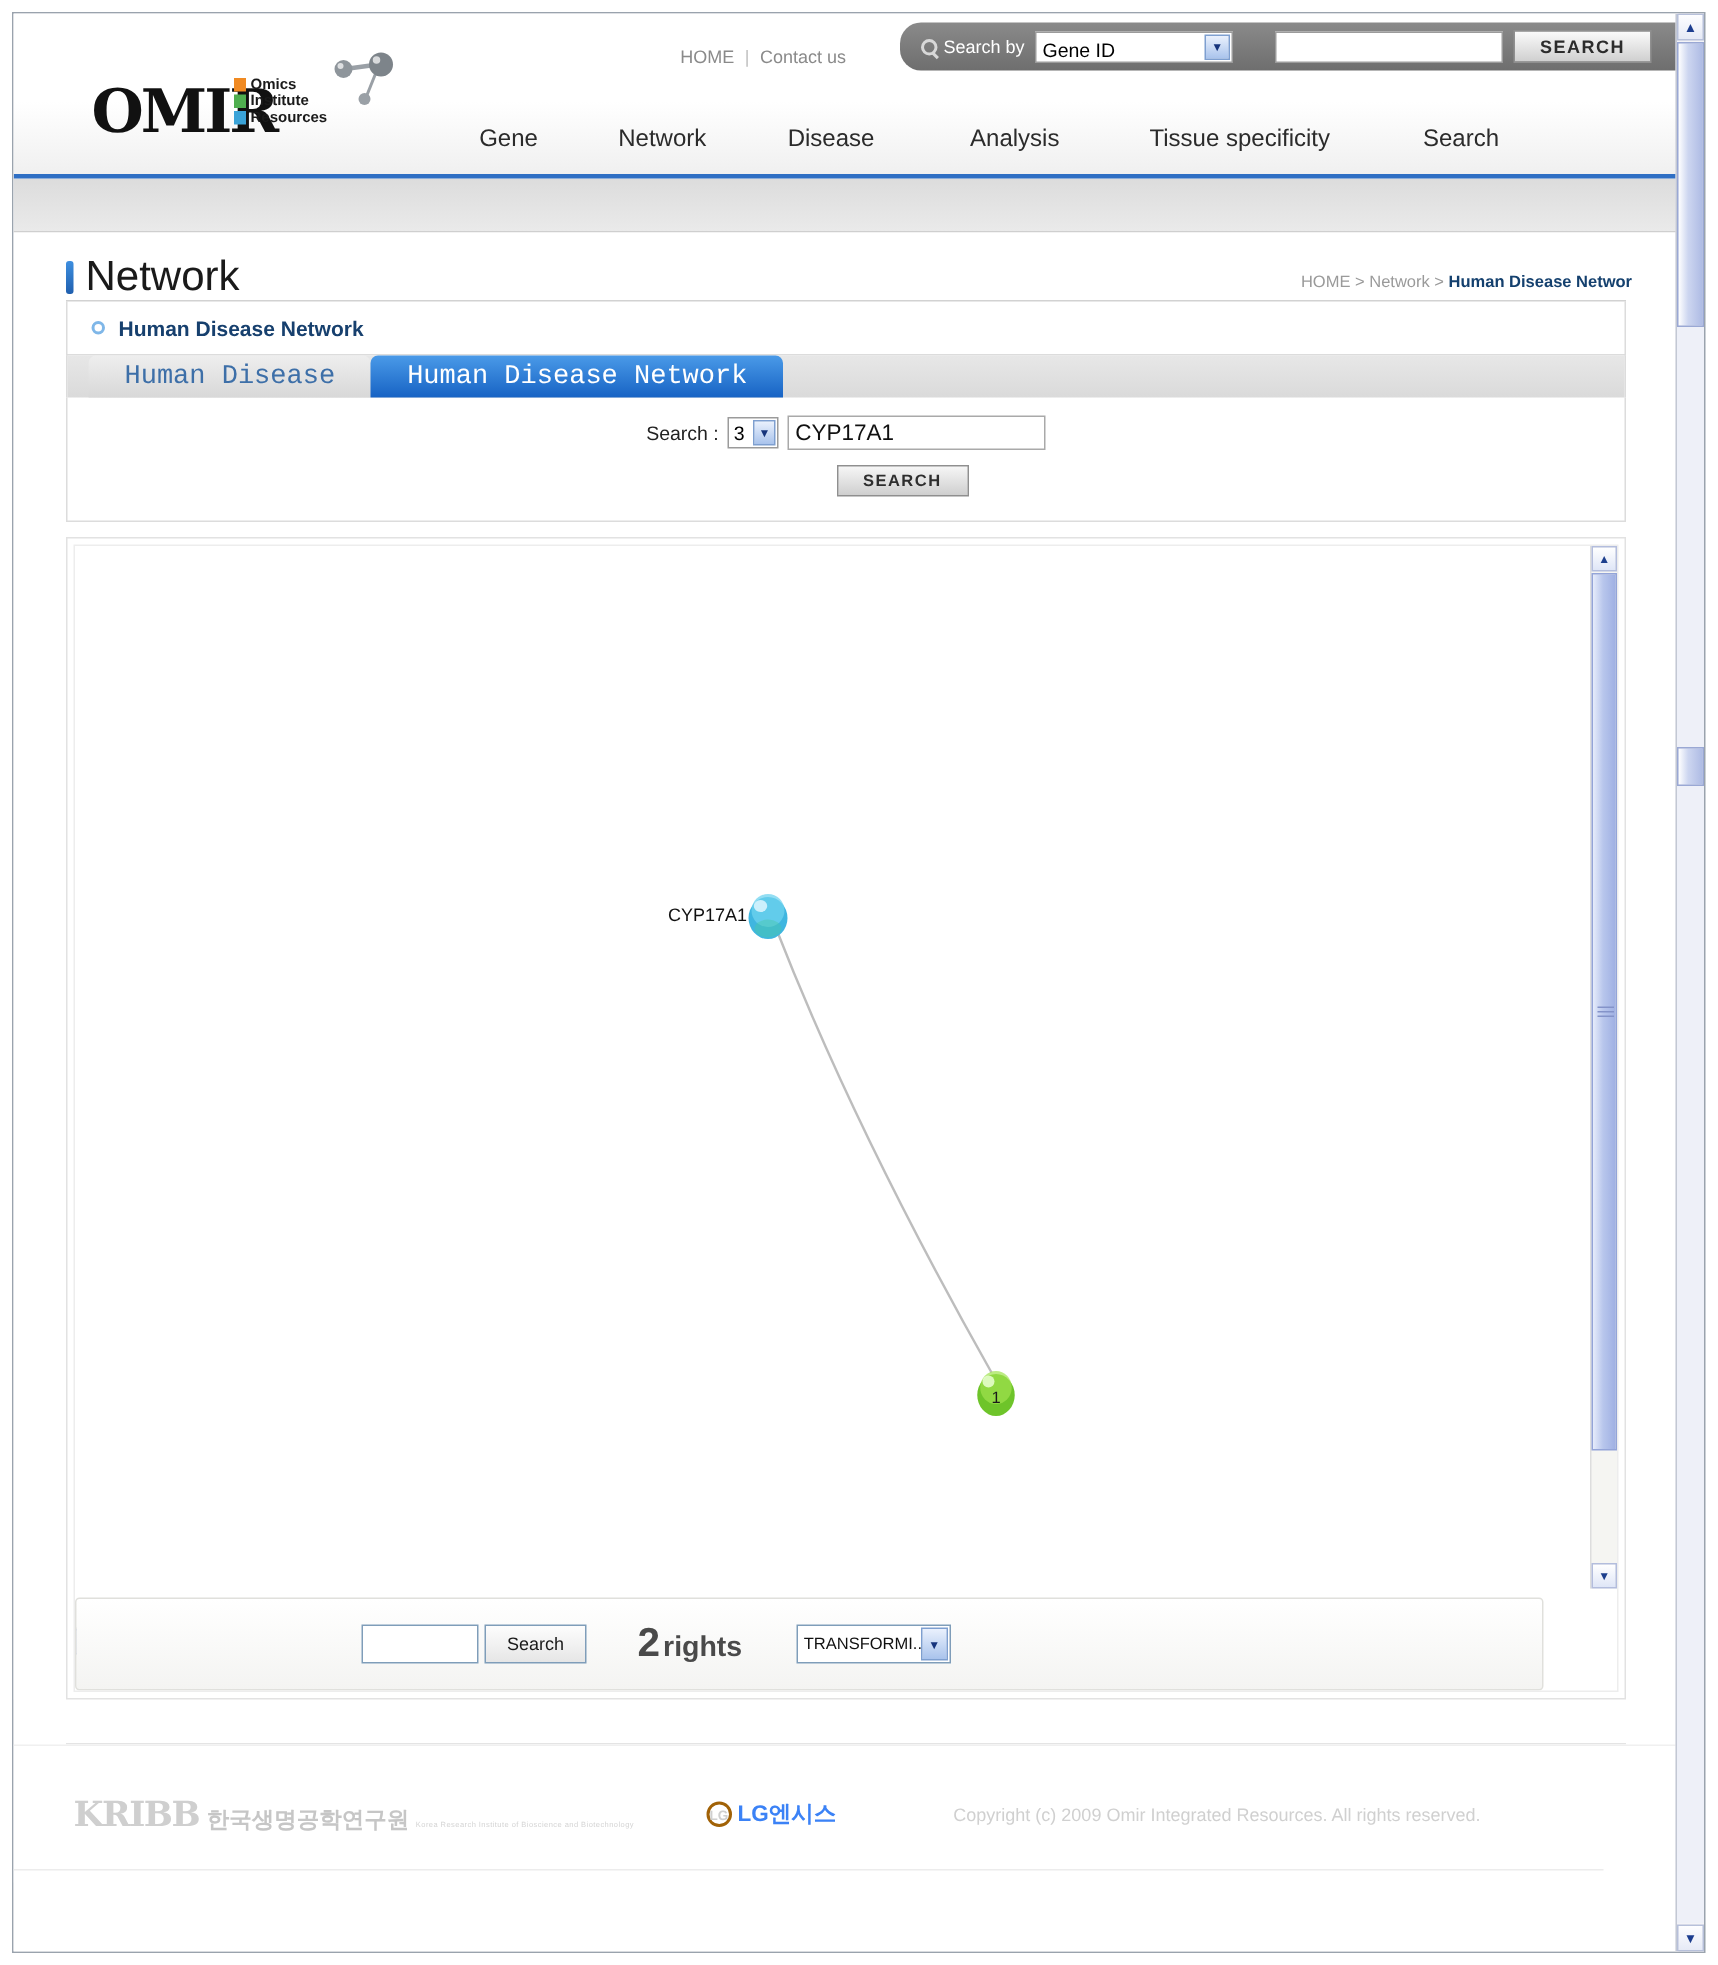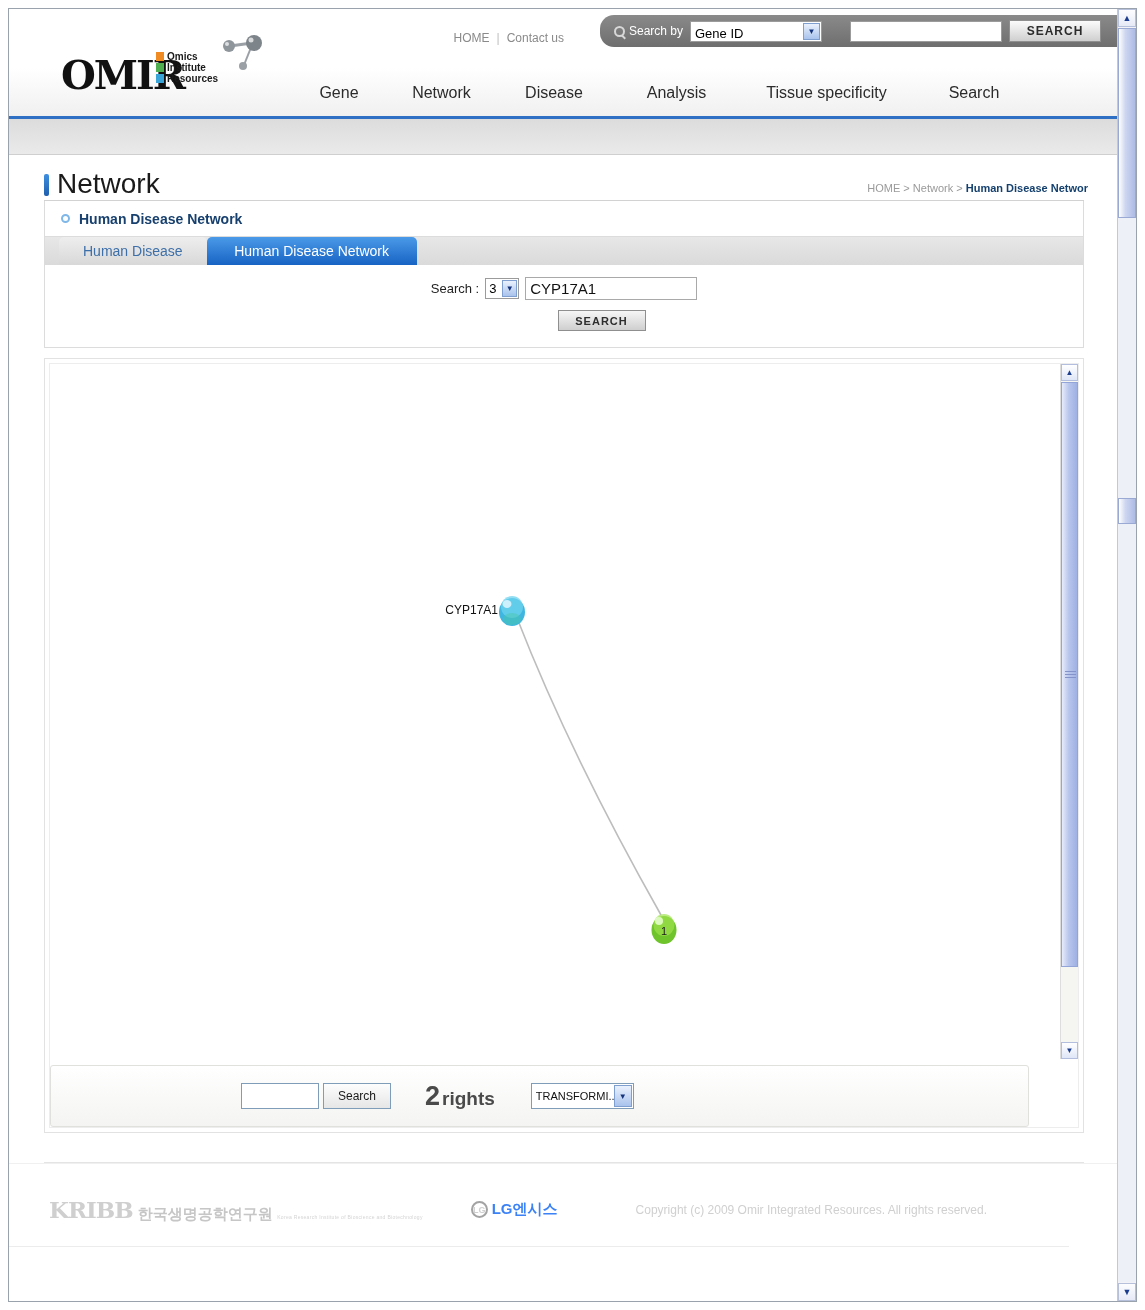--- a/index.html
+++ b/index.html
@@ -255,23 +255,24 @@
     height: 28px;
     background: linear-gradient(#e7e7e7,#dadada);
     border-left: 1px solid #dcdcdc;
     border-right: 1px solid #dcdcdc;
     display: flex; align-items: flex-end;
     padding-left: 14px;
   }
   .tab {
     height: 28px;
     display: flex; align-items: center; justify-content: center;
-    font-size: 14px;
+    font-size: 18px;
     padding: 0 24px;
     border-radius: 5px 5px 0 0;
+    font-family: Liberation Mono, monospace;
   }
   .tab.inactive {
     color: #3d6fa8;
     background: linear-gradient(#eeeeee,#d8d8d8);
   }
   .tab.active {
     color: #ffffff;
     background: linear-gradient(#4a9ae8,#1763c4);
     font-weight: normal;
     min-width: 210px;
@@ -496,21 +497,21 @@
     font-size: 5px; color: #d4d4d4; letter-spacing: .3px;
     margin-top: 2px; white-space: nowrap;
   }
   .lgns {
     margin-left: 48px;
     display: flex; align-items: center;
     color: #c9c9c9;
   }
   .lgns-circle {
     width: 17px; height: 17px; border-radius: 50%;
-    border: 2px solid #a3a3a3;
+    border: 2px solid #a16207;
     display: flex; align-items: center; justify-content: center;
     font-size: 9px; font-weight: bold; color: #cfcfcf;
     margin-right: 4px;
   }
   .lgns-text { font-size: 15px; font-weight: bold; color: #3b82f6; }
   .copyright {
     margin-left: 78px;
     font-size: 12px; color: #d0d0d0;
   }
   .footer-rule {

